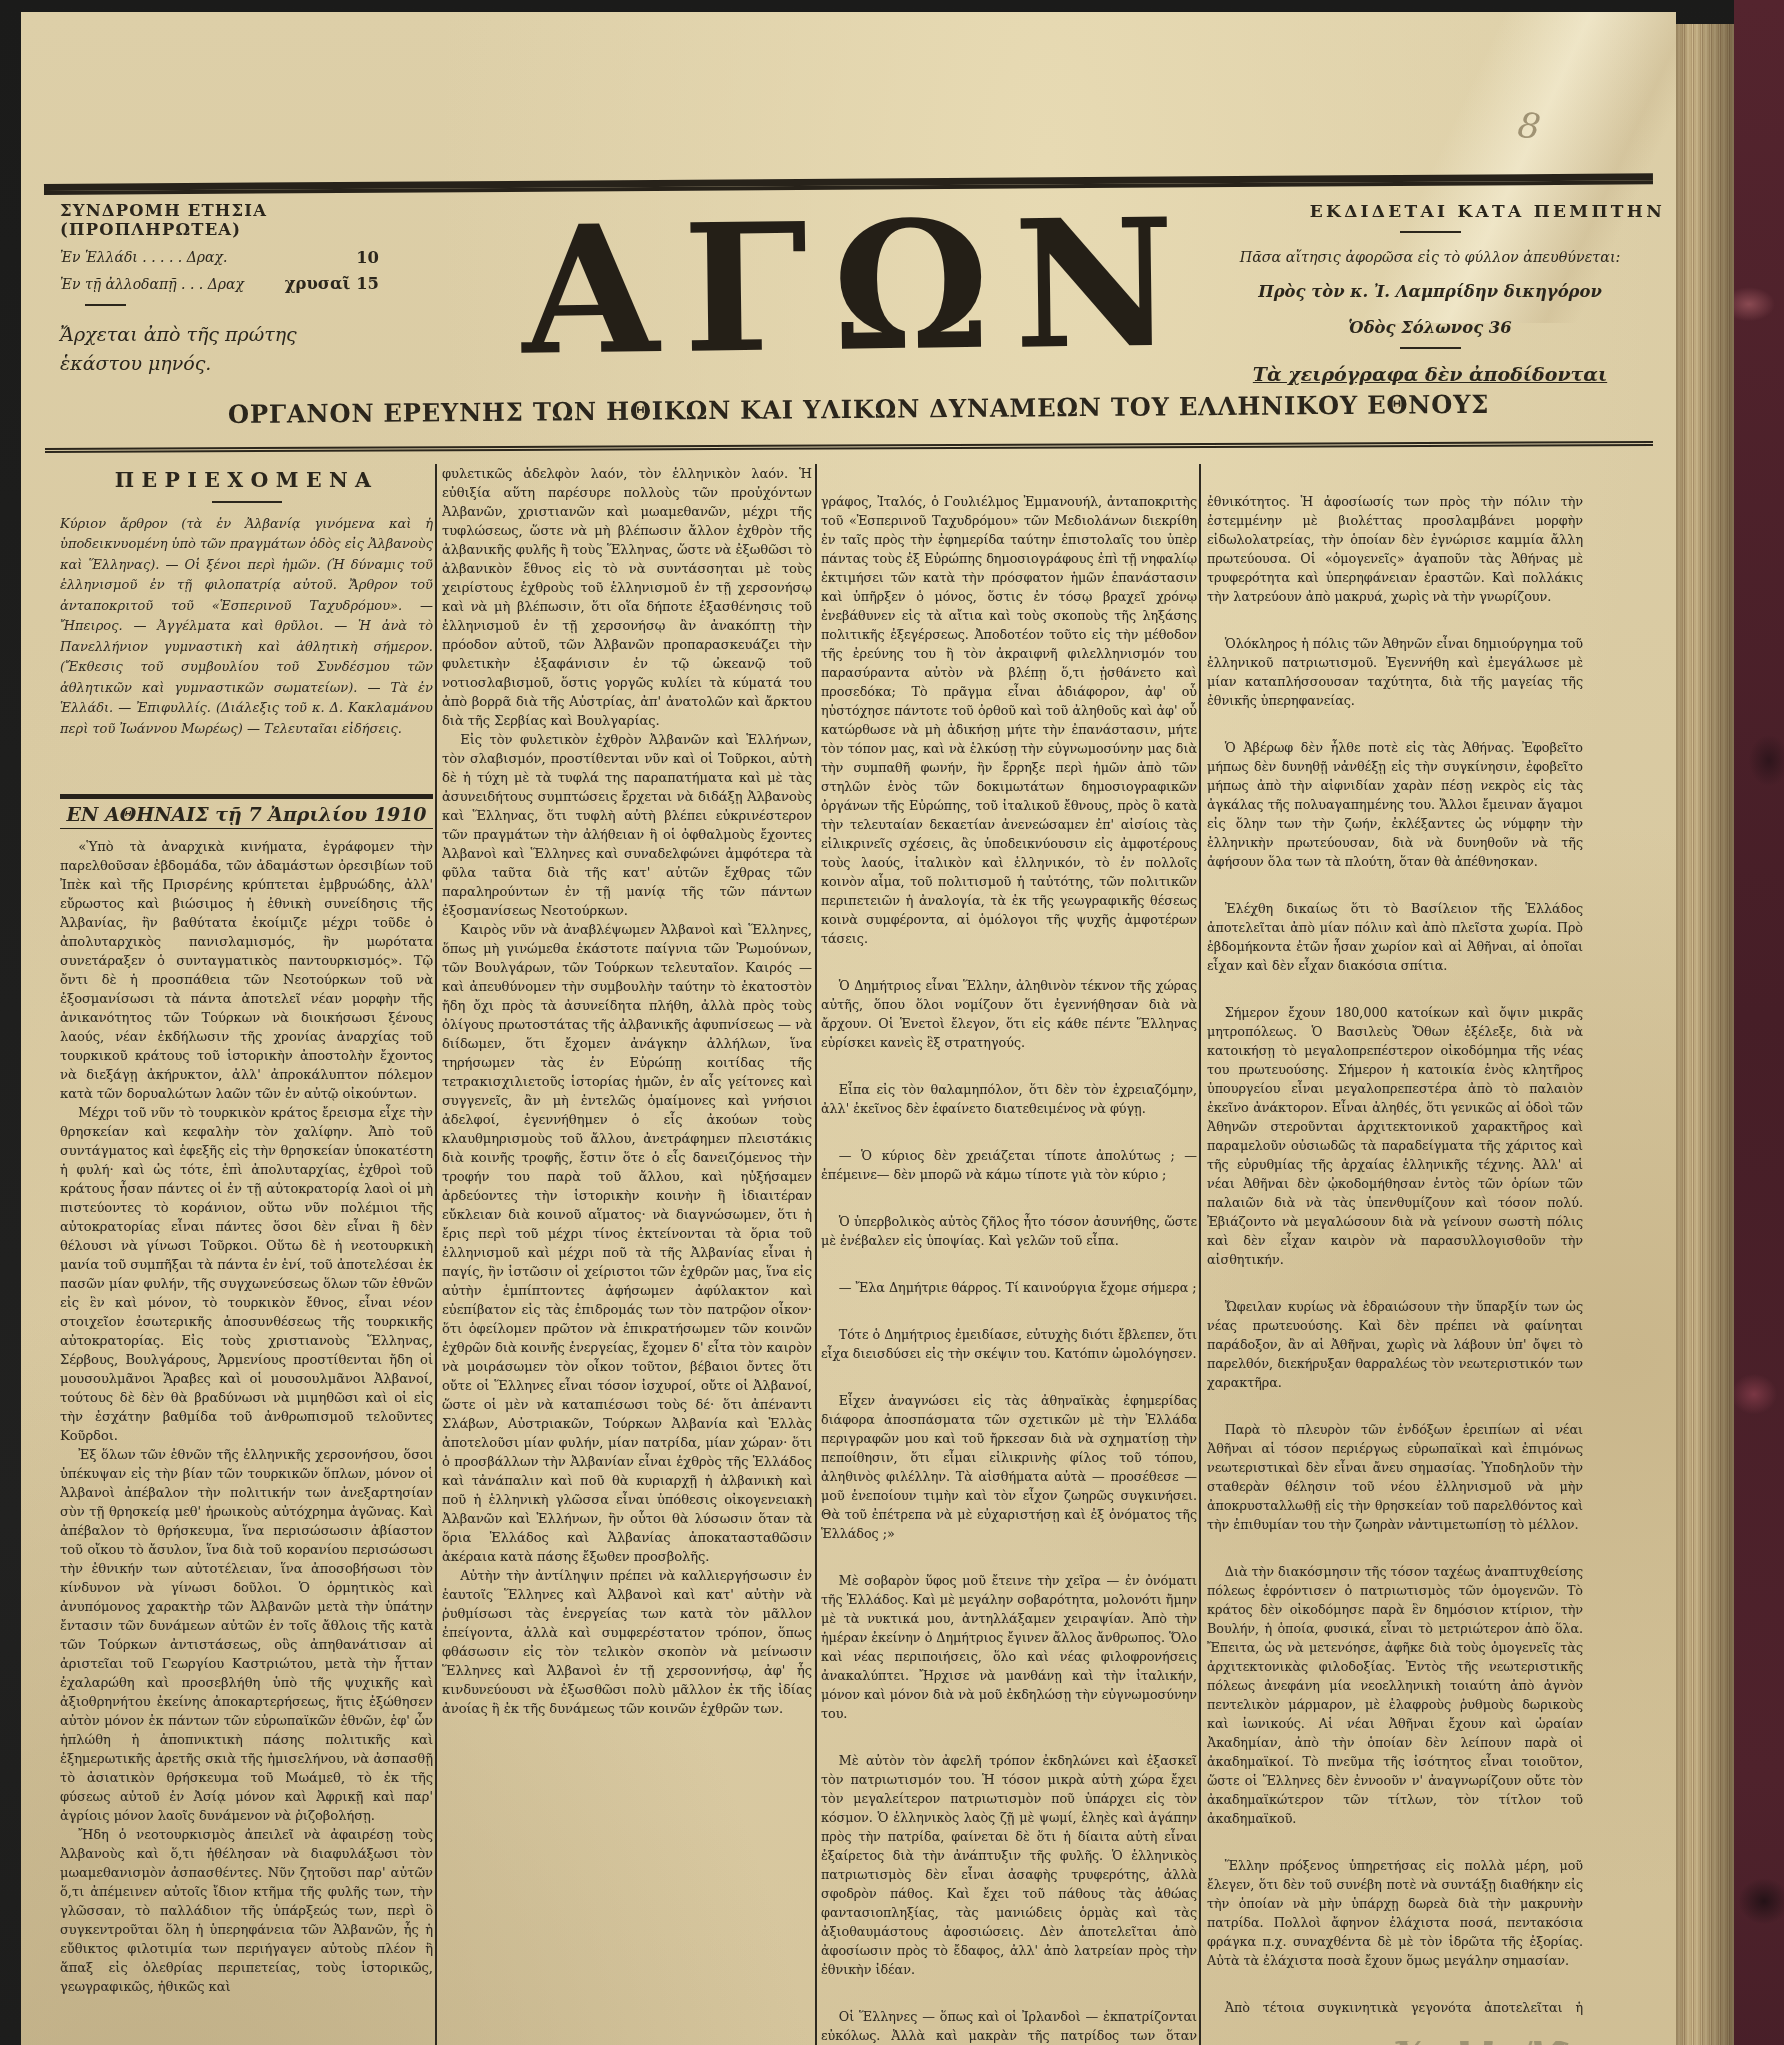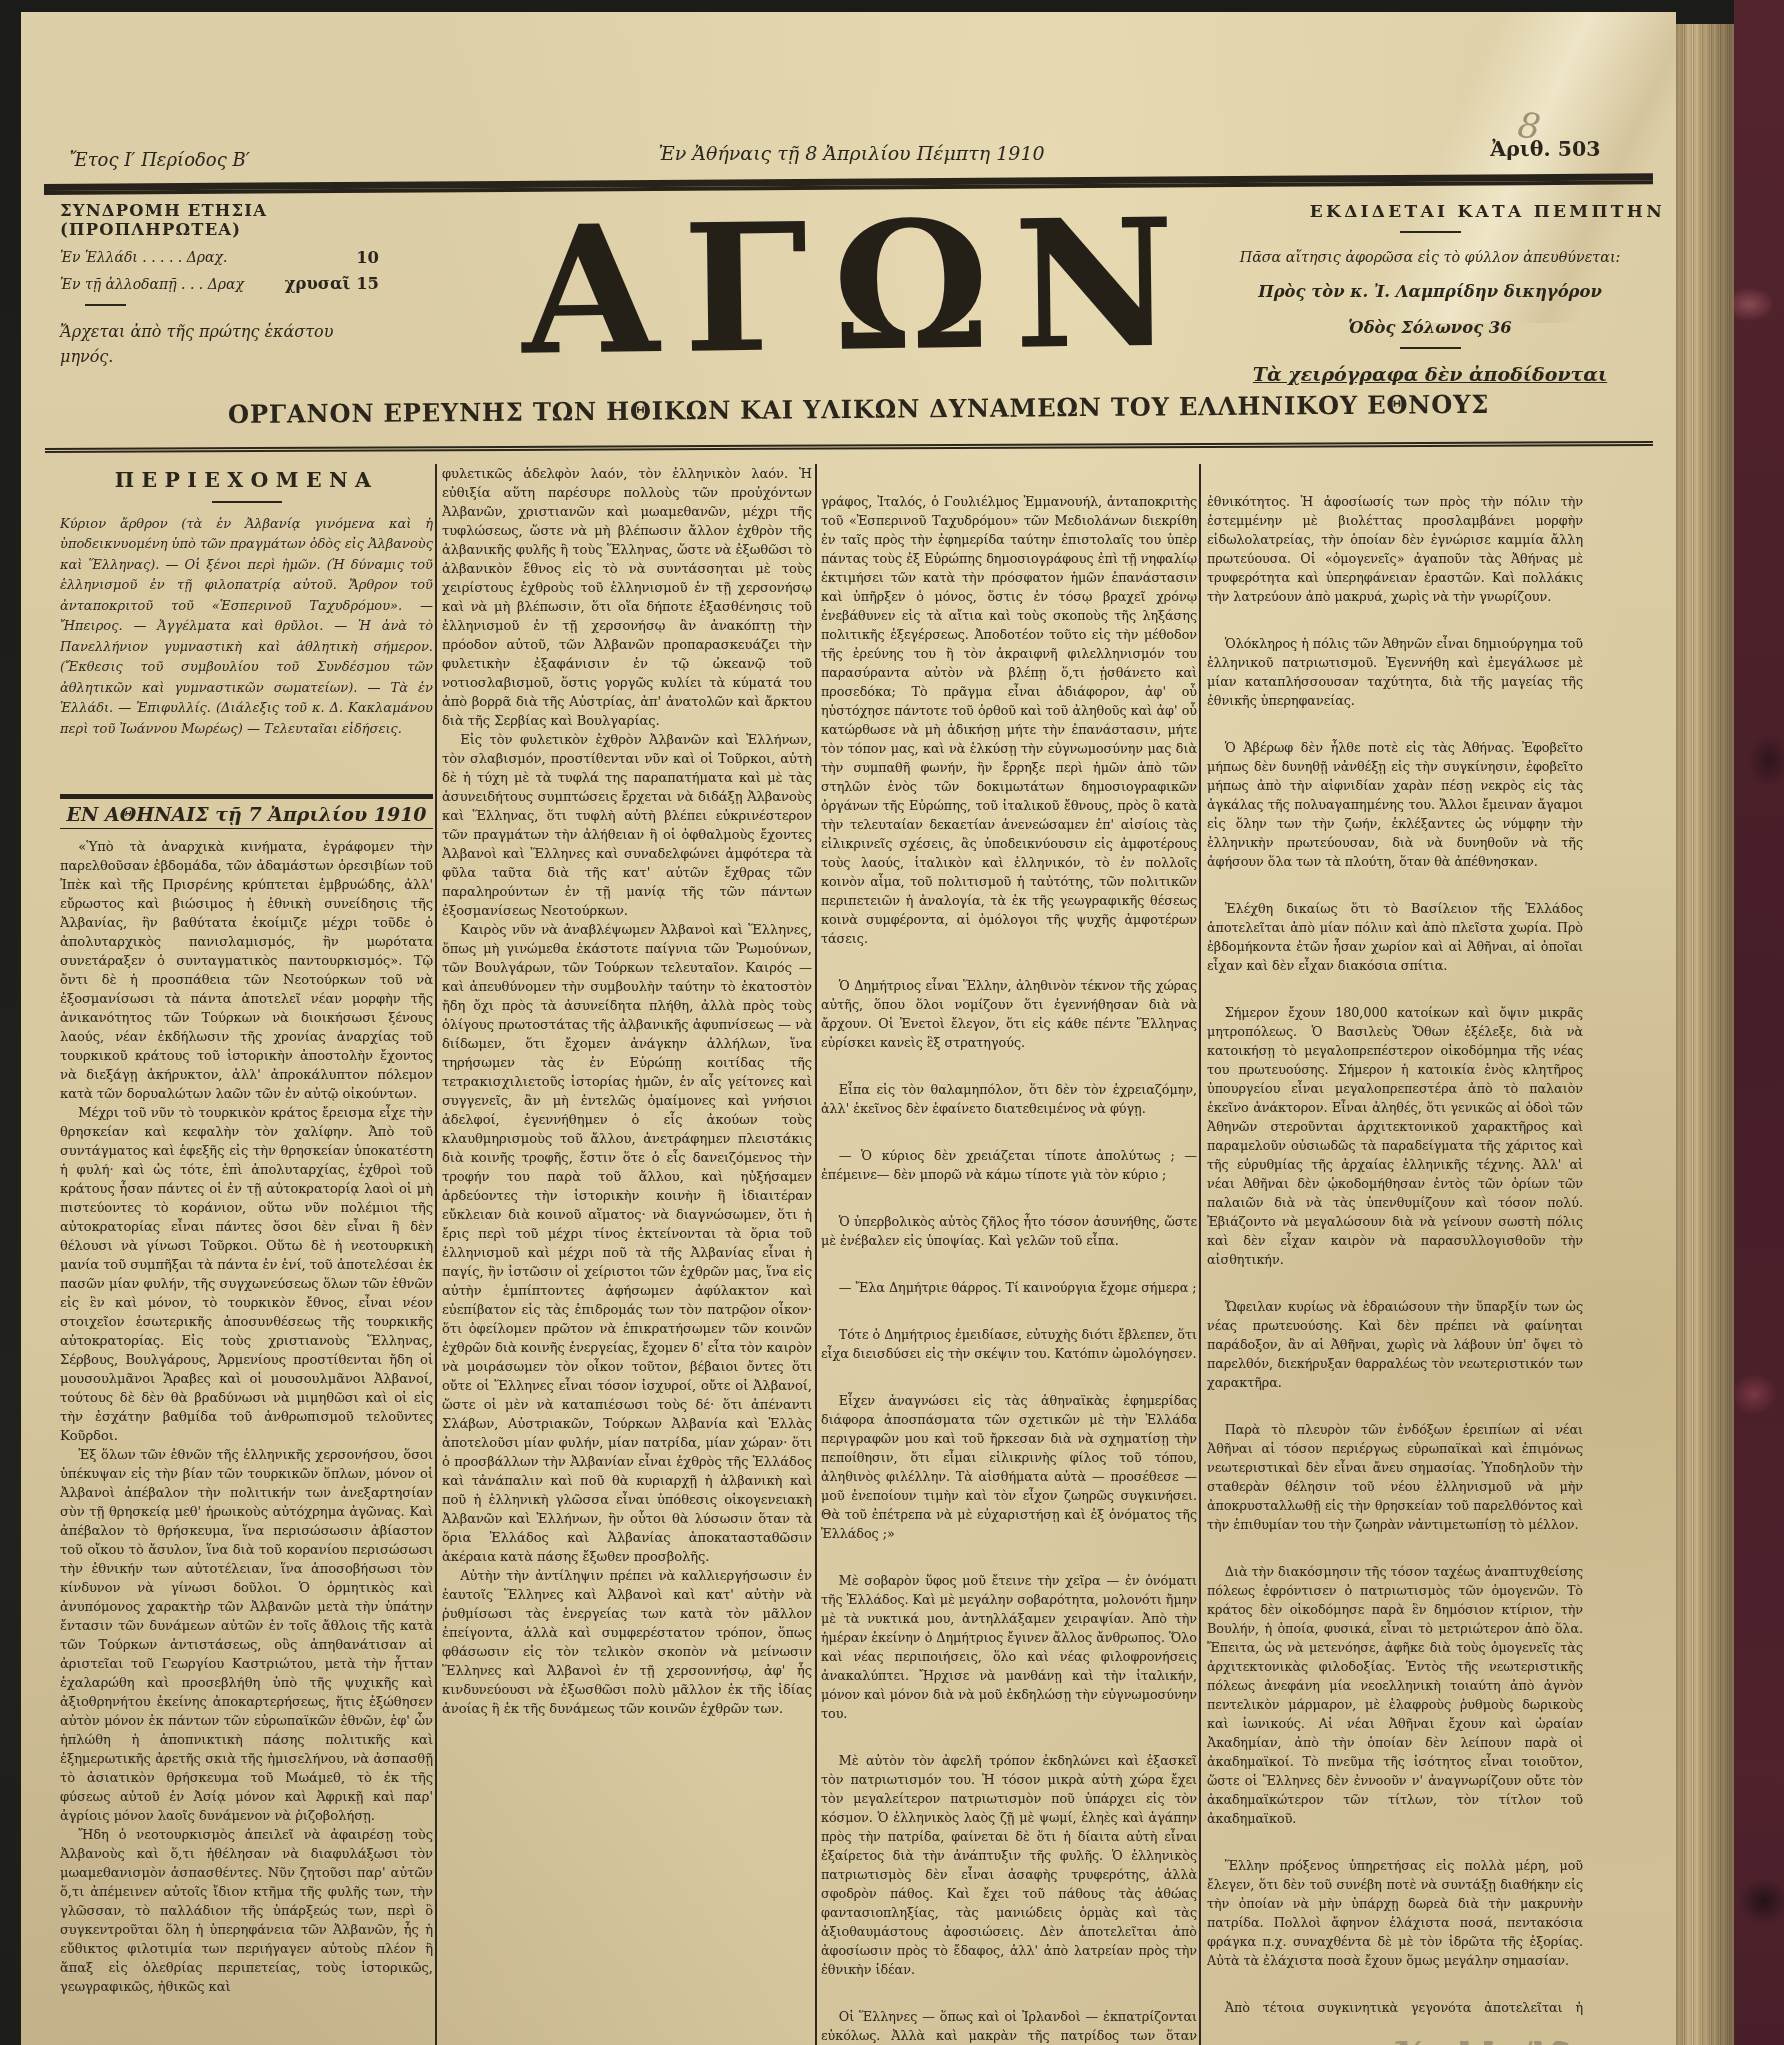--- a/index.html
+++ b/index.html
@@ -47,21 +47,21 @@
     border-top:7.4px solid #27221a;border-bottom:4.9px solid #27221a;transform:rotate(-0.38deg);transform-origin:left center;}
   .rule-sub{position:absolute;left:24px;top:436px;width:1608px;height:4.5px;
     border-top:2.9px solid #2b261c;border-bottom:2.5px solid #2b261c;transform:rotate(-0.25deg);transform-origin:left center;}
 
   
   .subsc{position:absolute;left:39px;top:189px;width:376px;}
   .subsc .t{font-weight:bold;font-size:16.4px;letter-spacing:1.2px;}
   .subsc .row{position:relative;font-style:italic;font-size:14px;margin-top:10.6px;width:319px;}
   .subsc .row .v{position:absolute;right:0;top:-1.6px;font-weight:bold;font-style:normal;font-size:16.4px;}
   .subsc .mini{width:41px;border-top:2.5px solid #2b261c;margin:12.3px 0 0 24.5px;}
-  .subsc .note{font-style:italic;font-size:16px;margin-top:14px;width:303px;line-height:1.55;}
+  .subsc .note{font-style:italic;font-size:19px;margin-top:14px;width:303px;line-height:1.55;}
   .agon{position:absolute;left:501px;top:192px;width:597px;text-align:center;
     font-size:176px;font-weight:bold;line-height:0.95;letter-spacing:24.5px;color:#241f17;
     transform:rotate(-0.7deg);}
   .pub{position:absolute;left:1174px;top:189px;width:470px;text-align:center;}
   .pub .t{font-weight:bold;font-size:17px;letter-spacing:3.3px;text-align:right;}
   .pub .mini{width:61px;border-top:2.5px solid #2b261c;margin:10.6px auto 0 auto;}
   .pub .l1{font-style:italic;font-size:14.3px;margin-top:16.4px;}
   .pub .l2{font-style:italic;font-weight:bold;font-size:16.4px;margin-top:16.4px;}
   .pub .l3{font-style:italic;font-weight:bold;font-size:16.4px;margin-top:17px;}
   .pub .note{font-style:italic;font-weight:bold;font-size:19px;margin-top:14px;text-decoration:underline;}
@@ -106,25 +106,20 @@
 <body>
 
 <div class="canvas" data-name="book-scan">
 
   <div class="edge-stack" data-name="book-fore-edge"></div>
   <div class="cover" data-name="book-cover"></div>
 
   <div class="page" data-name="newspaper-page">
     <div class="curl" data-name="page-curl-highlight"></div>
 
-    <div class="hdr-row" data-name="page-header">
-      <span class="hdr-left" data-name="volume-label">Ἔτος Ι′ Περίοδος Β′</span>
-      <div class="hdr-center" data-name="date-label">Ἐν Ἀθήναις τῇ 8 Ἀπριλίου Πέμπτη 1910</div>
-      <span class="hdr-right" data-name="issue-number">Ἀριθ. 503</span>
-    </div>
     <div class="corner-mark" data-name="pencil-page-mark">8</div>
 
     <div class="rule-main" data-name="masthead-top-rule"></div>
 
     <div class="subsc" data-name="subscription-box">
       <div class="t" data-name="subscription-title">ΣΥΝΔΡΟΜΗ ΕΤΗΣΙΑ (ΠΡΟΠΛΗΡΩΤΕΑ)</div>
       <div class="row" data-name="subscription-row">
         <span data-name="subscription-row-label">Ἐν Ἑλλάδι . . . . .   Δραχ.</span>
         <span class="v" data-name="subscription-row-value">10</span>
       </div>

